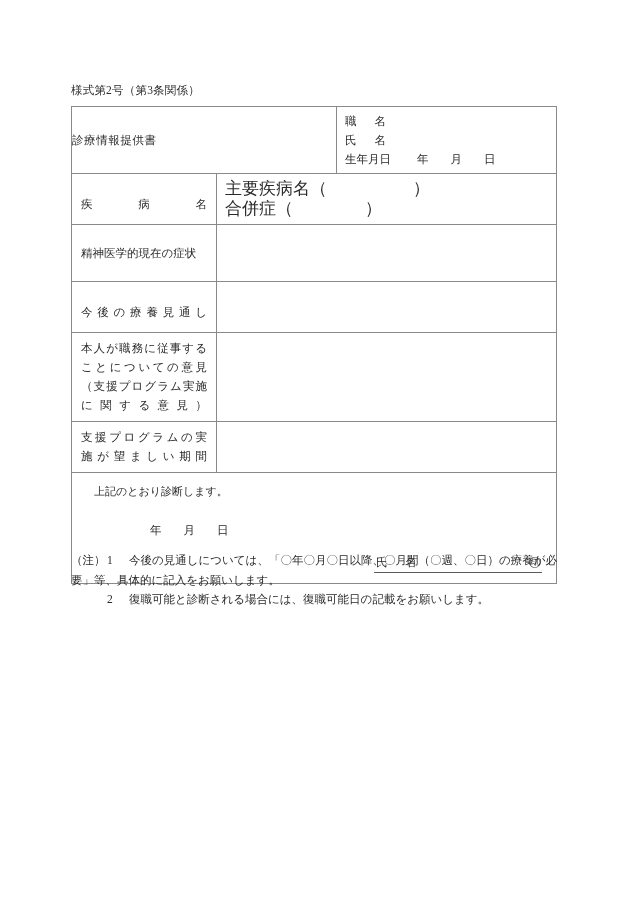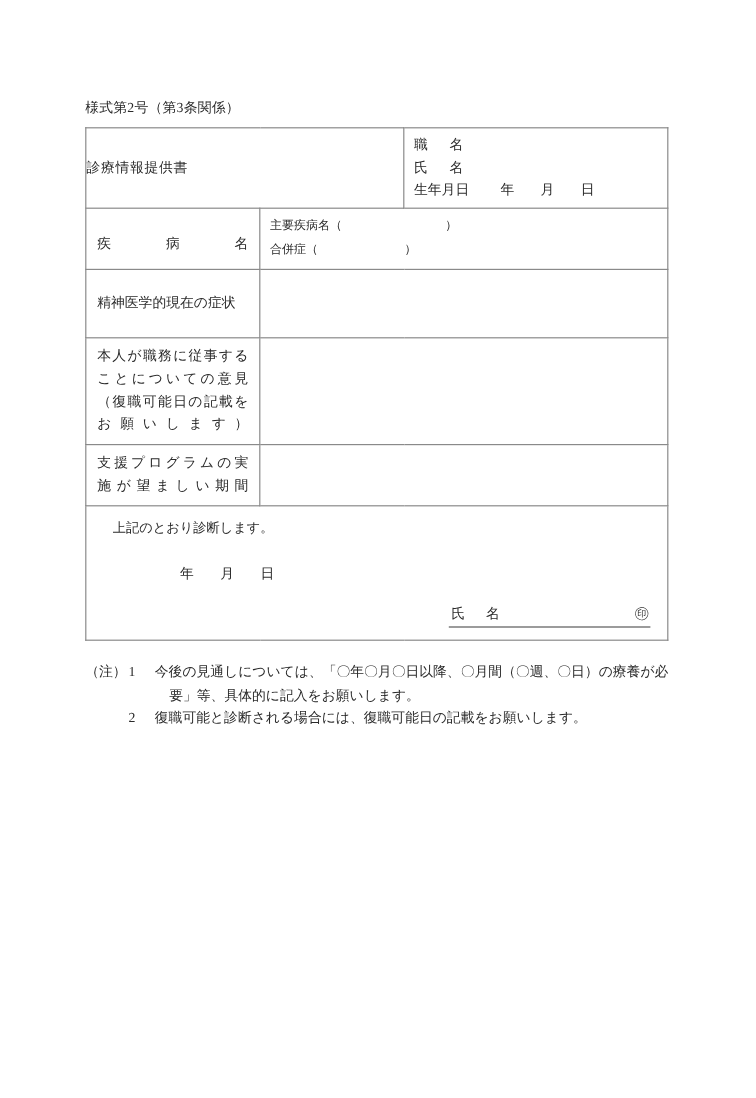--- a/index.html
+++ b/index.html
@@ -92,21 +92,21 @@
     text-align-last: justify;
   }
   .label-plain { display: block; }
   .label-mid { vertical-align: middle !important; }
 
   
   .value-cell {
     padding: 5px 0 5px 8px !important;
   }
   .value-line {
-    font-size: 10px;
+    font-size: 17px;
     line-height: 20px;
     white-space: nowrap;
   }
   .paren-gap-long { display: inline-block; width: 86px; }
   .paren-gap-short { display: inline-block; width: 72px; }
 
   .h-sym  { height: 44px; }
   .h-out  { height: 38px; }
   .h-op   { height: 68px; }
   .h-start{ height: 40px; }
@@ -155,21 +155,21 @@
     left: 71px;
     top: 551px;
     width: 500px;
     font-size: 11.5px;
     line-height: 19.5px;
   }
   .note-row { display: flex; align-items: flex-start; white-space: nowrap; }
   .note-marker { width: 36px; flex: 0 0 36px; }
   .note-index  { width: 22px; flex: 0 0 22px; text-align: left; }
   .note-body   { flex: 1 1 auto; white-space: normal; }
-  .note-cont   { margin-left: 70px; white-space: nowrap; }
+  .note-cont   { white-space: nowrap; }
   .note-row-2  { margin-top: 0px; }
 </style>
 </head>
 <body>
 
 <div class="page">
 
   <div class="form-number">様式第2号（第3条関係）</div>
 
   <table class="form-table">
@@ -211,24 +211,30 @@
         </td>
       </tr>
 
       <tr>
         <td class="label-cell label-mid h-sym">
           <span class="label-plain">精神医学的現在の症状</span>
         </td>
         <td class="value-cell" colspan="2"></td>
       </tr>
 
+      <tr>
+        <td class="label-cell label-mid h-out">
+          <span class="label-justify">今後の療養見通し</span>
+        </td>
+        <td class="value-cell" colspan="2"></td>
+      </tr>
 
       <tr>
         <td class="label-cell h-op">
-          <span class="label-block">本人が職務に従事することについての意見（復職可能日の記載をお願いします）</span>
+          <span class="label-block">本人が職務に従事することについての意見（支援プログラム実施に関する意見）</span>
         </td>
         <td class="value-cell" colspan="2"></td>
       </tr>
 
 
       <tr>
         <td class="label-cell label-mid h-per">
           <span class="label-block">支援プログラムの実</span>
           <span class="label-block">施が望ましい期間</span>
         </td>

